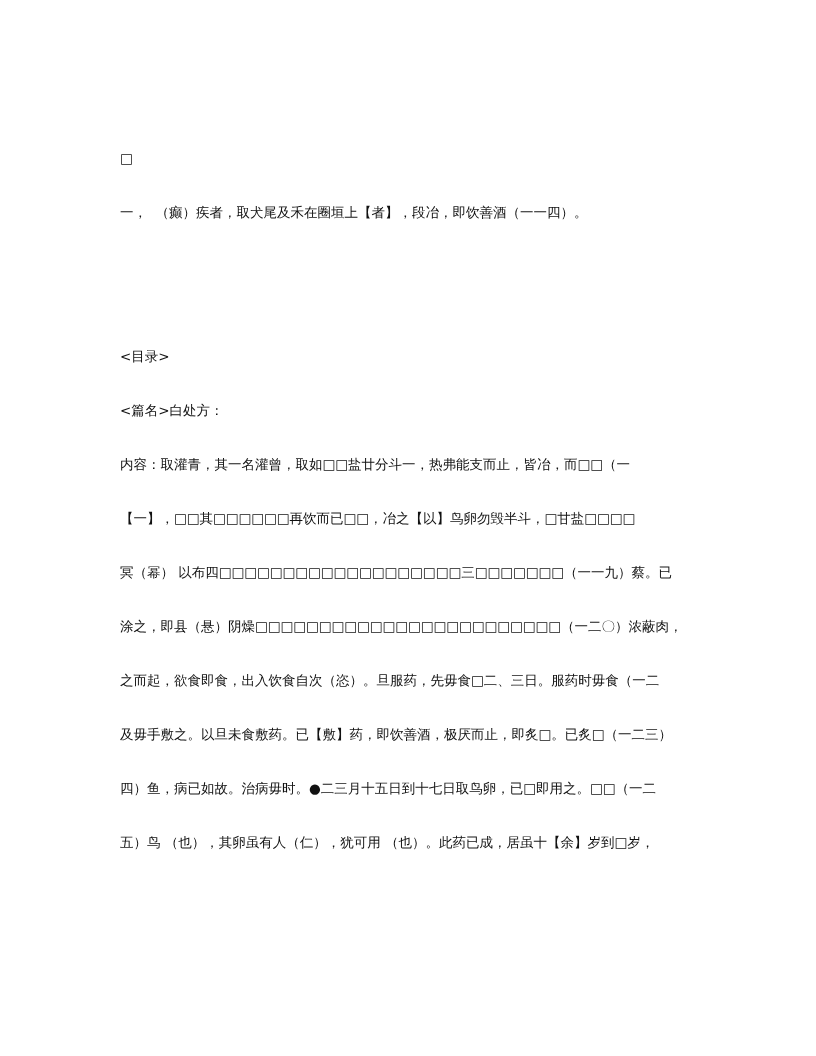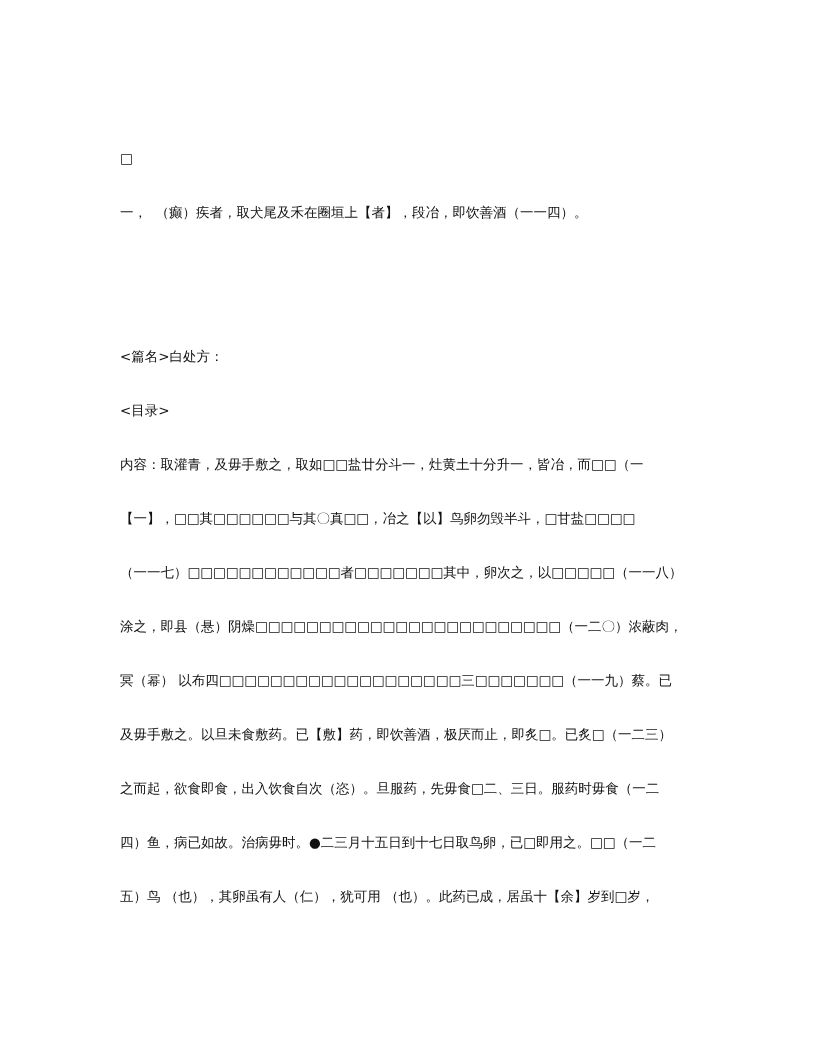--- a/index.html
+++ b/index.html
@@ -16,29 +16,28 @@
 </head>
 <body>
 
 <div class="page">
   
   <span class="line">□</span>
   <span class="line">一，  （癫）疾者，取犬尾及禾在圈垣上【者】，段冶，即饮善酒（一一四）。</span>
   <span class="blank"></span>
 
   
+  <span class="line">&lt;目录&gt;</span>
   <span class="line">&lt;篇名&gt;白处方：</span>
-  <span class="line">&lt;目录&gt;</span>
-  <span class="line">内容：取灌青，及毋手敷之，取如□□盐廿分斗一，灶黄土十分升一，皆冶，而□□（一</span>
-  <span class="line">【一】，□□其□□□□□□与其〇真□□，冶之【以】鸟卵勿毁半斗，□甘盐□□□□</span>
-  <span class="line">（一一七）□□□□□□□□□□□□者□□□□□□□其中，卵次之，以□□□□□（一一八）</span>
+  <span class="line">内容：取灌青，其一名灌曾，取如□□盐廿分斗一，热弗能支而止，皆冶，而□□（一</span>
+  <span class="line">【一】，□□其□□□□□□再饮而已□□，冶之【以】鸟卵勿毁半斗，□甘盐□□□□</span>
+  <span class="line">冥（幂） 以布四□□□□□□□□□□□□□□□□□□□三□□□□□□□（一一九）蔡。已</span>
   <span class="line">涂之，即县（悬）阴燥□□□□□□□□□□□□□□□□□□□□□□□□（一二〇）浓蔽肉，</span>
-  <span class="line">冥（幂） 以布四□□□□□□□□□□□□□□□□□□□三□□□□□□□（一一九）蔡。已</span>
+  <span class="line">之而起，欲食即食，出入饮食自次（恣）。旦服药，先毋食□二、三日。服药时毋食（一二</span>
   <span class="line">及毋手敷之。以旦未食敷药。已【敷】药，即饮善酒，极厌而止，即炙□。已炙□（一二三）</span>
-  <span class="line">之而起，欲食即食，出入饮食自次（恣）。旦服药，先毋食□二、三日。服药时毋食（一二</span>
   <span class="line">四）鱼，病已如故。治病毋时。●二三月十五日到十七日取鸟卵，已□即用之。□□（一二</span>
   <span class="line">五）鸟 （也），其卵虽有人（仁），犹可用 （也）。此药已成，居虽十【余】岁到□岁，</span>
   
   
   
   
   
   
   
   

